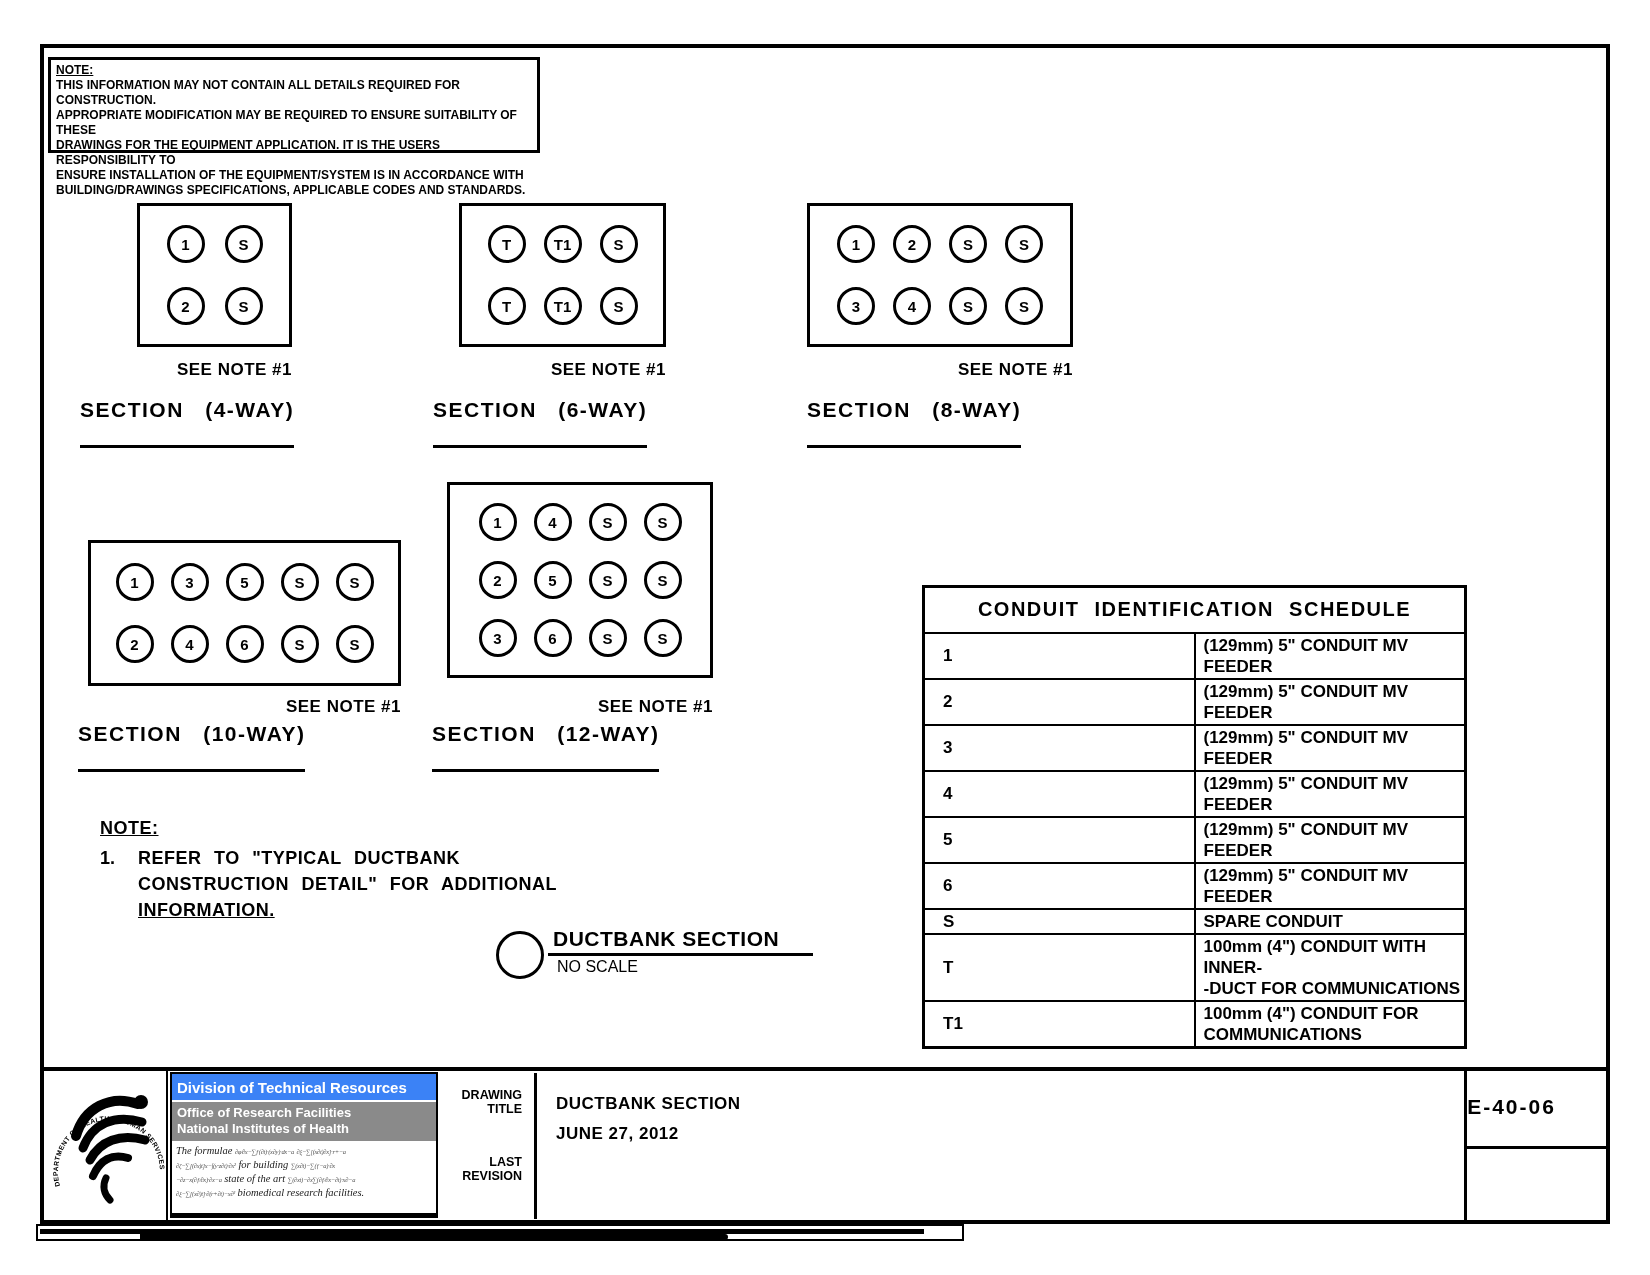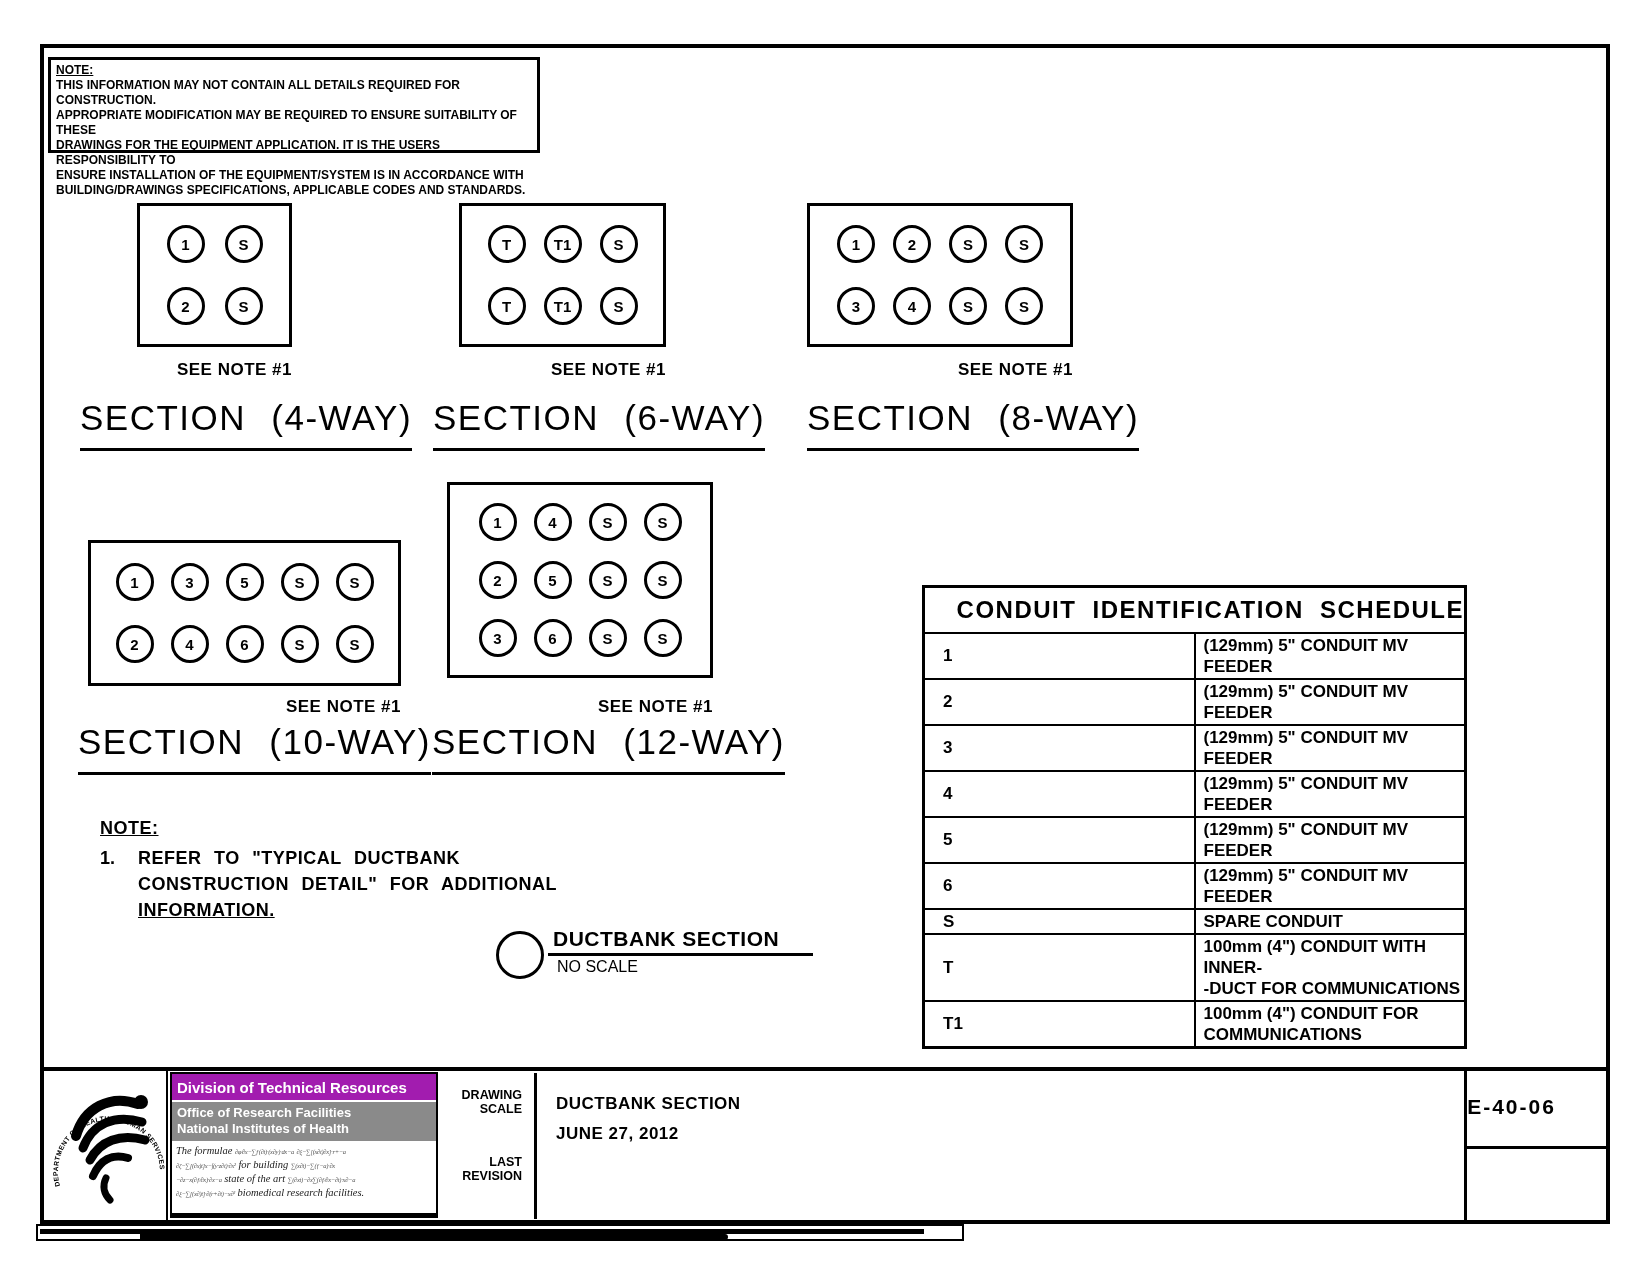--- a/index.html
+++ b/index.html
@@ -16,22 +16,22 @@
   .disclaimer .hd { text-decoration:underline; }
 
   
   .duct-box { border:3px solid #000; display:flex; flex-direction:column;
               justify-content:center; align-items:center; row-gap:24px; background:#fff; }
   .duct-row { display:flex; }
   .duct { width:38px; height:38px; border:3px solid #000; border-radius:50%;
           display:flex; align-items:center; justify-content:center;
           font-size:15px; font-weight:700; background:#fff; }
   .see-note { font-size:17px; font-weight:700; text-align:right; letter-spacing:.5px; }
-  .sec-title { font-size:35px; font-weight:400; letter-spacing:1.5px; word-spacing:14px;
-               border-bottom:3px solid #000; padding-bottom:10px; display:inline-block; white-space:nowrap; }
+  .sec-title { font-size:21px; font-weight:700; letter-spacing:1.5px; word-spacing:14px;
+               border-bottom:3px solid #000; padding-bottom:23px; display:inline-block; white-space:nowrap; }
 
   #box4  { left:137px; top:203px; width:155px; height:144px; }
   #box4  .duct-row { column-gap:20px; }
   #box6  { left:459px; top:203px; width:207px; height:144px; }
   #box6  .duct-row { column-gap:18px; }
   #box8  { left:807px; top:203px; width:266px; height:144px; }
   #box8  .duct-row { column-gap:18px; }
   #box10 { left:88px;  top:540px; width:313px; height:146px; }
   #box10 .duct-row { column-gap:17px; }
   #box12 { left:447px; top:482px; width:266px; height:196px; row-gap:20px; }
@@ -46,22 +46,22 @@
   #title4  { left:80px;  top:398px; }
   #title6  { left:433px; top:398px; }
   #title8  { left:795px; top:398px;margin-left:12px; }
   #title10 { left:78px;  top:722px; }
   #title12 { left:432px; top:722px; }
 
   
   .schedule { left:922px; top:585px; width:545px; border-collapse:collapse;
               border:3px solid #000; table-layout:fixed; }
   .schedule th, .schedule td { border:2px solid #000; }
-  .schedule th { height:46px; font-size:24px; font-weight:700; letter-spacing:1.5px;
-                 word-spacing:8px; text-align:right; }
+  .schedule th { height:46px; font-size:20px; font-weight:700; letter-spacing:1.5px;
+                 word-spacing:8px; text-align:center; }
   .schedule td { font-size:17px; font-weight:700; height:24px; padding:1px 0 1px 8px;
                  vertical-align:middle; line-height:21px; }
   .schedule td.idc { width:160px; padding-left:18px; }
 
   
   .note-hd { left:100px; top:818px; font-size:18px; font-weight:700; text-decoration:underline; letter-spacing:.5px; }
   .note-num { left:100px; top:848px; font-size:18px; font-weight:700; }
   .note-line { font-size:18px; font-weight:700; letter-spacing:.5px; word-spacing:7px; white-space:nowrap; }
   #nl1 { left:138px; top:848px; } #nl2 { left:138px; top:874px; } #nl3 { left:138px; top:900px;text-decoration:underline; }
 
@@ -73,21 +73,21 @@
 
   
   .tb-top { left:40px; top:1067px; width:1570px; height:4px; background:#000; }
   .tb-v1 { left:166px; top:1067px; width:2px; height:157px; background:#000; }
   .tb-v2 { left:534px; top:1073px; width:3px; height:146px; background:#000; }
   .tb-v3 { left:1464px; top:1067px; width:3px; height:157px; background:#000; }
   .tb-h1 { left:1464px; top:1146px; width:146px; height:3px; background:#000; }
 
   .dtr-panel { left:170px; top:1072px; width:268px; height:146px; border:2px solid #000;
                border-bottom:5px solid #000; background:#fff; }
-  .dtr-division { background:#a21caf; color:#fff; font-size:15px; font-weight:700;
+  .dtr-division { background:#3b82f6; color:#fff; font-size:15px; font-weight:700;
                   padding:5px 5px 4px 5px; white-space:nowrap; }
   .dtr-office { background:#8a8a8a; color:#fff; font-size:13px; font-weight:700;
                 padding:3px 5px 4px 5px; margin-top:2px; line-height:16px; }
   .dtr-formulae { padding:3px 4px; font-family:"Liberation Serif","DejaVu Serif",serif;
                   font-style:italic; font-size:10.5px; line-height:13px; color:#1a1a1a; }
   .math { font-size:6.5px; color:#555; letter-spacing:-.3px; }
 
   .tb-label { width:110px; text-align:right; font-size:12.5px; font-weight:700; line-height:14px; }
   #lbl-title { left:412px; top:1088px; }
   #lbl-rev   { left:412px; top:1155px; }
@@ -312,21 +312,21 @@
   <div class="dtr-formulae">
     <div><span>The formulae</span> <span class="math">∂φ⁄∂x−∑ƒ(∂t)·(x∂y)·dx−a</span> <span class="math">∂ξ−∑[(x∂t)∂x]·r+−a</span></div>
     <div><span class="math">∂ζ−∑[(∂x)t]x−∫(y·z∂t)·∂x²</span> <span>for building</span> <span class="math">∑(x∂t)−∑(ƒ−a)·∂x</span></div>
     <div><span class="math">−∂z−x(∂ƒ⁄∂x)·∂x−a</span> <span>state of the art</span> <span class="math">∑(∂xt)−∂x∑(∂ƒ⁄∂x−∂t)·x∂−a</span></div>
     <div><span class="math">∂ξ−∑[(x∂)t]·∂(r+∂t)−x∂²</span> <span>biomedical research facilities.</span></div>
   </div>
 </div>
 
 <div id="lbl-title" class="abs tb-label">
   <div>DRAWING</div>
-  <div>SCALE</div>
+  <div>TITLE</div>
 </div>
 <div id="val-title" class="abs tb-value">DUCTBANK SECTION</div>
 
 <div id="lbl-rev" class="abs tb-label">
   <div>LAST</div>
   <div>REVISION</div>
 </div>
 <div id="val-rev" class="abs tb-value">JUNE 27, 2012</div>
 
 <div class="abs dwg-no">E-40-06</div>

